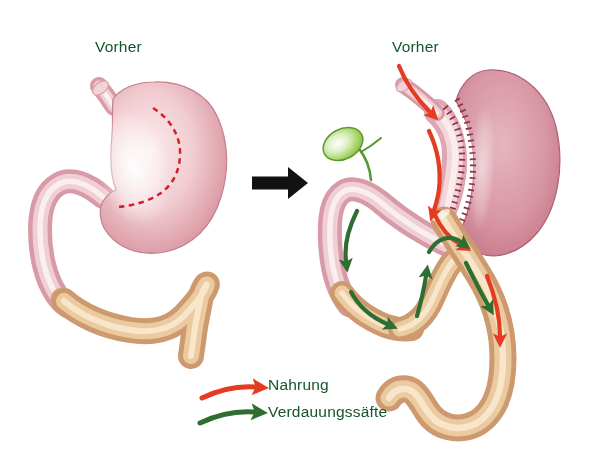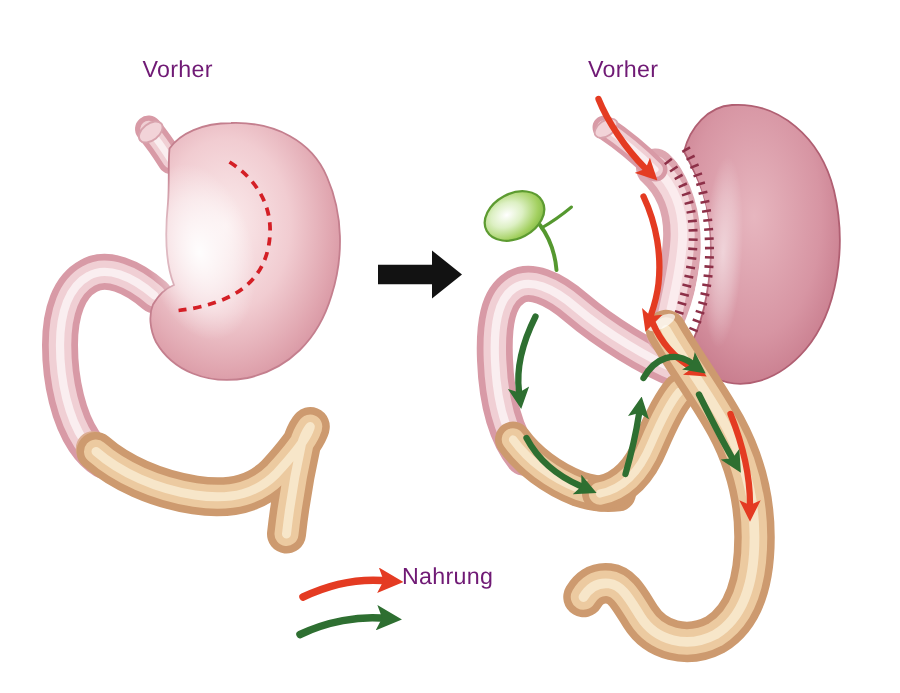--- a/index.html
+++ b/index.html
@@ -2,21 +2,21 @@
 <html><head>
 <meta charset="utf-8">
 <style>
   html,body{margin:0;padding:0;background:#ffffff;}
   .stage{
     position:relative;width:600px;height:462px;background:#ffffff;overflow:hidden;
     font-family:"Liberation Sans", sans-serif;
   }
   .stage svg{position:absolute;left:0;top:0;}
   .label{
-    position:absolute;color:#701a75;font-size:15.5px;line-height:1.1;
+    position:absolute;color:#14532d;font-size:15.5px;line-height:1.1;
     letter-spacing:.2px;white-space:nowrap;
   }
   .lbl-vorher{left:95px;top:38px;}
   .lbl-nachher{left:392px;top:38px;}
   .lbl-nahrung{left:268px;top:376px;text-align:center;}
   .lbl-saefte{left:268px;top:403px;}
 </style>
 </head>
 <body>
 
@@ -152,13 +152,14 @@
 
     <g fill="none" stroke-linecap="round">
       <path d="M202,398 C221,389 240,386 255,387" stroke-width="5" marker-end="url(#mRed)" stroke="#e43b22"></path>
       <path d="M200,423 C219,414 239,411 254,412" stroke-width="5" marker-end="url(#mGrn)" stroke="#2e6f31"></path>
     </g>
   </svg>
 
   <div class="label lbl-vorher">Vorher</div>
   <div class="label lbl-nachher">Vorher</div>
   <div class="label lbl-nahrung">Nahrung</div>
+  <div class="label lbl-saefte">Verdauungssäfte</div>
 </div>
 
 </body></html>

